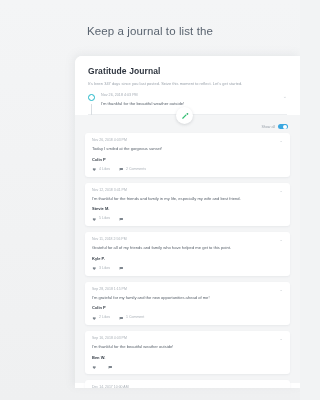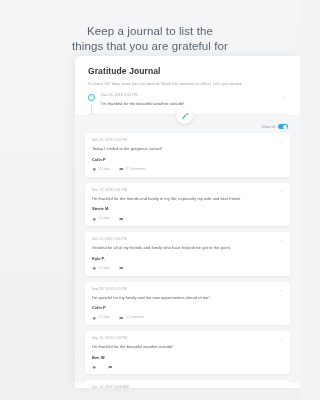--- a/index.html
+++ b/index.html
@@ -242,21 +242,20 @@
     line-height: 5px;
   }
 </style>
 </head>
 <body>
 
 <div id="screen">
 
   <div class="headline">
     <span class="l">Keep a journal to list the</span>
-    <span class="l">things that you are grateful for</span>
   </div>
 
   <div class="app-card">
 
     <div class="app-head">
       <div class="app-title">Gratitude Journal</div>
       <div class="app-sub">It's been 347 days since you last posted. Seize this moment to reflect. Let's get started.</div>
     </div>
 
     <div class="pinned">

